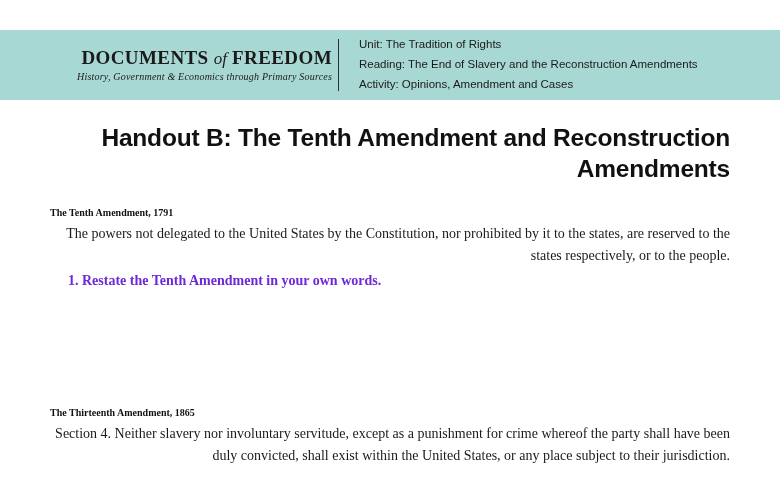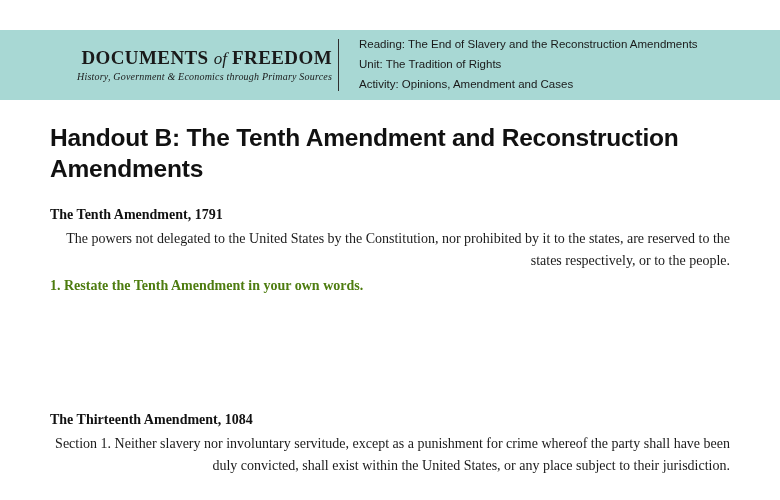--- a/index.html
+++ b/index.html
@@ -87,42 +87,43 @@
     box-sizing: border-box;
   }
   h1.doc-title {
     font-family: "Liberation Sans", sans-serif;
     font-size: 24.5px;
     font-weight: bold;
     line-height: 1.28;
     margin: 0 0 22px 0;
     color: #111111;
     letter-spacing: -0.2px;
+    text-align: right;
   }
   .sec-heading {
     font-family: "Liberation Serif", serif;
-    font-size: 14px;
+    font-size: 10px;
     font-weight: bold;
     margin: 0 0 5px 0;
     color: #111111;
   }
   .para {
     font-family: "Liberation Serif", serif;
     font-size: 14px;
     line-height: 1.58;
     margin: 0;
     color: #1a1a1a;
     text-align: right;
   }
   .question {
     font-family: "Liberation Serif", serif;
     font-size: 14px;
     font-weight: bold;
-    margin: 6px 0 0 0;
-    color: #4d7c0f;
+    margin: 6px 0 0 18px;
+    color: #6d28d9;
   }
   .answer-space {
     height: 118px;
   }
 </style>
 </head>
 <body>
 
 <div class="page">
 
@@ -130,35 +131,35 @@
     <div class="brand">
       <div class="brand-title">
         <span>DOCUMENTS</span>
         <span class="of">of</span>
         <span>FREEDOM</span>
       </div>
       <div class="brand-sub">History, Government &amp; Economics through Primary Sources</div>
     </div>
     <div class="divider"></div>
     <div class="meta">
+      <div>Unit: The Tradition of Rights</div>
       <div>Reading: The End of Slavery and the Reconstruction Amendments</div>
-      <div>Unit: The Tradition of Rights</div>
       <div>Activity: Opinions, Amendment and Cases</div>
     </div>
   </div>
 
   <div class="content">
     <h1 class="doc-title">Handout B: The Tenth Amendment and Reconstruction Amendments</h1>
 
     <div>
       <div class="sec-heading">The Tenth Amendment, 1791</div>
       <p class="para">The powers not delegated to the United States by the Constitution, nor prohibited by it to the states, are reserved to the states respectively, or to the people.</p>
       <p class="question">1. Restate the Tenth Amendment in your own words.</p>
       <div class="answer-space"></div>
     </div>
 
     <div>
-      <div class="sec-heading">The Thirteenth Amendment, 1084</div>
-      <p class="para">Section 1. Neither slavery nor involuntary servitude, except as a punishment for crime whereof the party shall have been duly convicted, shall exist within the United States, or any place subject to their jurisdiction.</p>
+      <div class="sec-heading">The Thirteenth Amendment, 1865</div>
+      <p class="para">Section 4. Neither slavery nor involuntary servitude, except as a punishment for crime whereof the party shall have been duly convicted, shall exist within the United States, or any place subject to their jurisdiction.</p>
     </div>
   </div>
 
 </div>
 
 </body></html>

